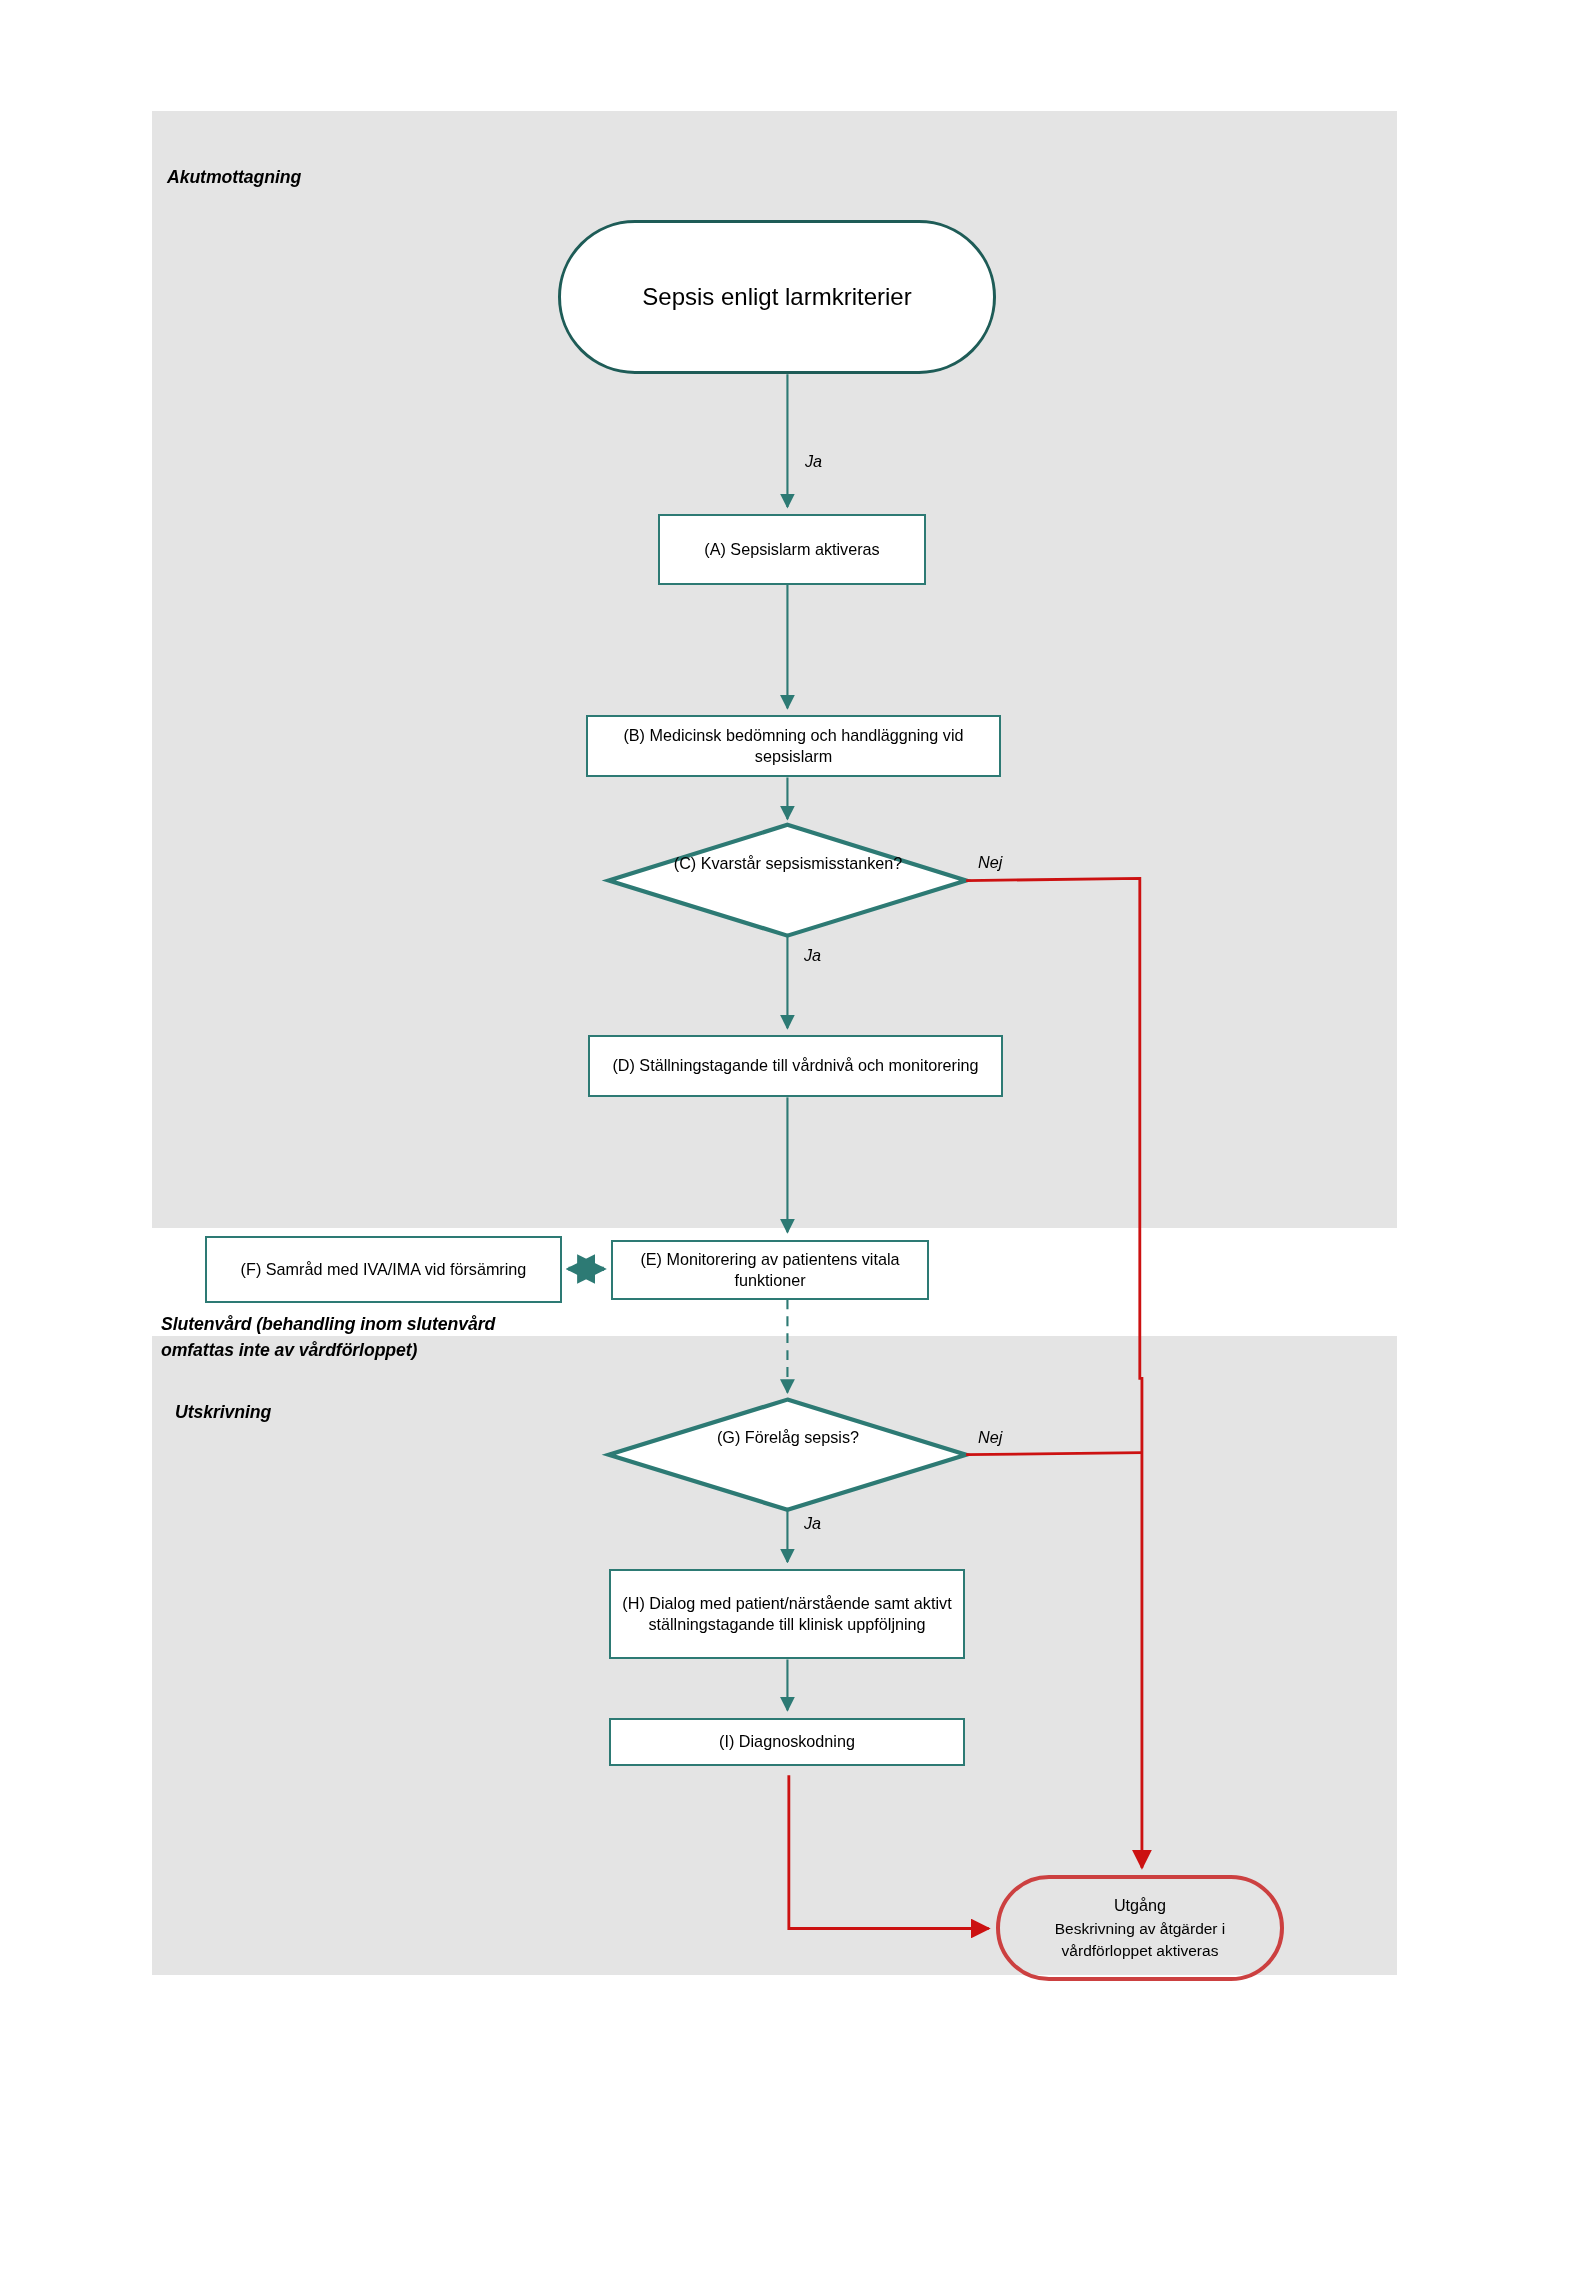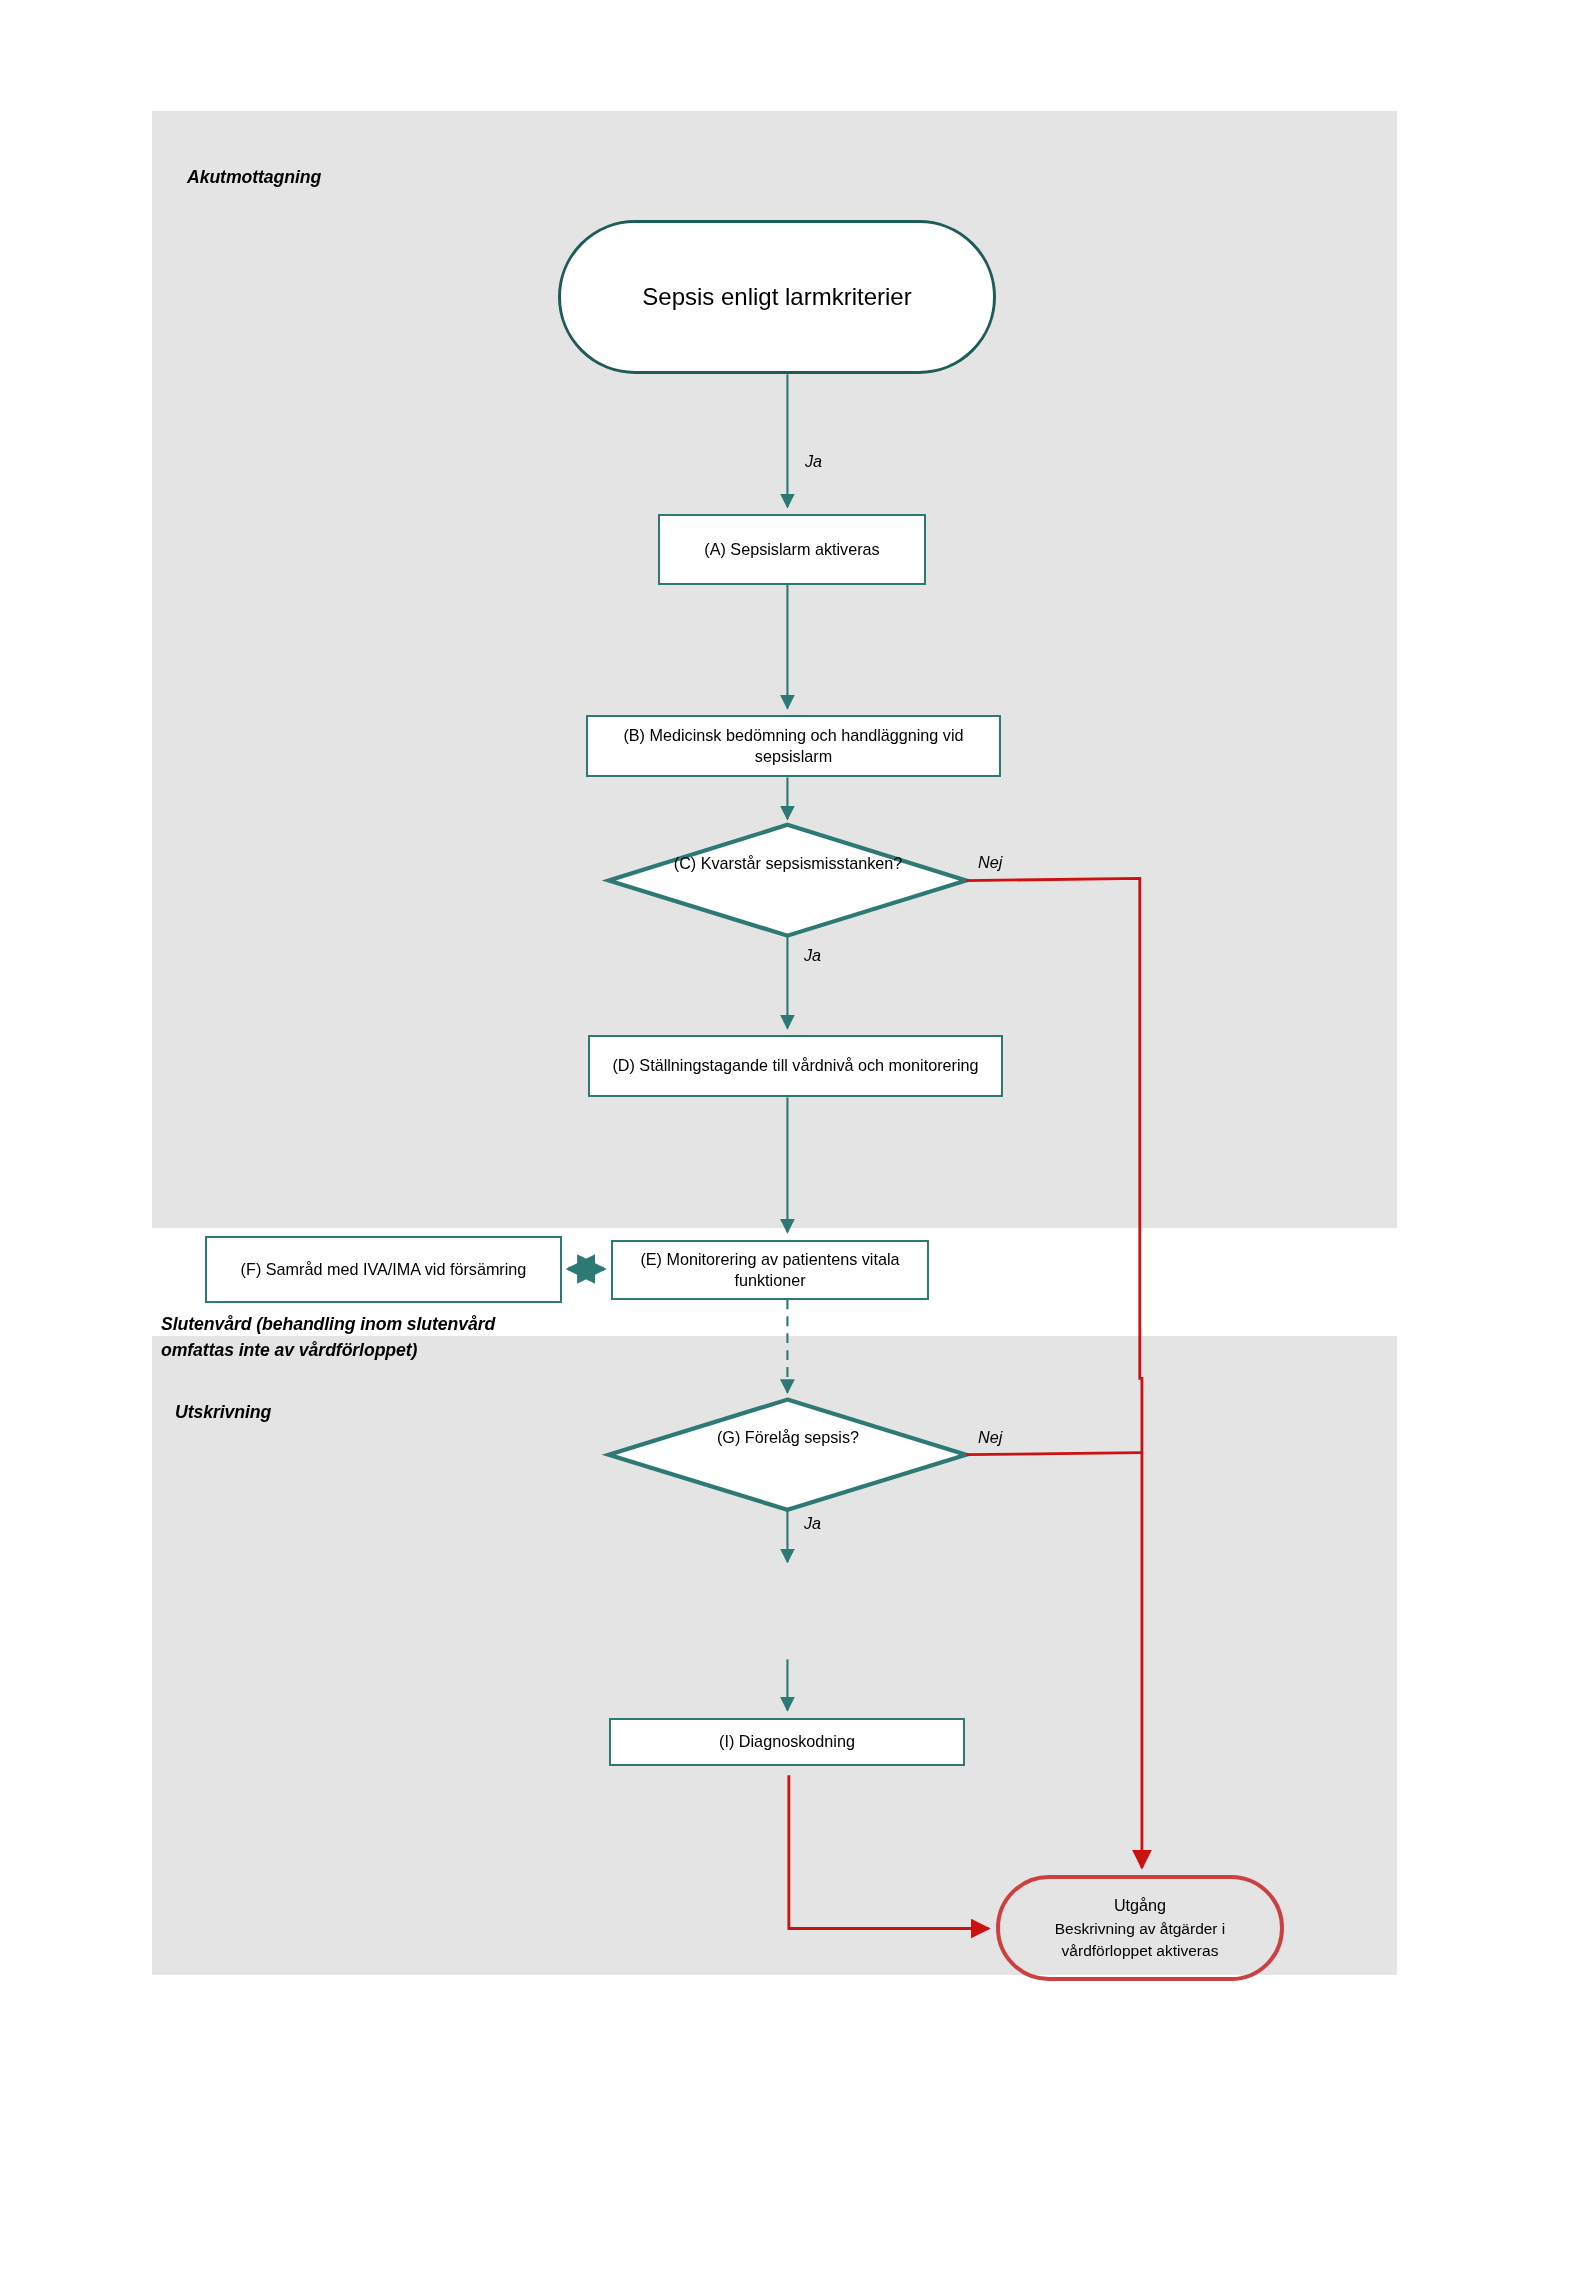--- a/index.html
+++ b/index.html
@@ -13,21 +13,21 @@
   .band{position:absolute;background:#e4e4e4;}
   #band-akut{left:152px;top:111px;width:1245px;height:1117px;}
   #band-sluten{left:152px;top:1336px;width:1245px;height:639px;}
 
   
   .band-title{
     position:absolute;font-style:italic;font-weight:bold;
     color:#000;font-size:17.7px;line-height:1.45;letter-spacing:-0.1px;
     white-space:pre-line;
   }
-  #title-akut{left:167px;top:165px;margin-left:20px;}
+  #title-akut{left:167px;top:165px;}
   #title-sluten{left:161px;top:1312px;width:452px;}
   #title-utskrivning{left:175px;top:1400px;}
 
   
   .node{
     position:absolute;box-sizing:border-box;background:#ffffff;
     border:2.8px solid #2d7a74;
     display:flex;align-items:center;justify-content:center;text-align:center;
     color:#000;font-size:16.2px;line-height:1.32;padding:2.8px 7px;
   }
@@ -137,20 +137,21 @@
   <div class="node" id="node-start">Sepsis enligt larmkriterier</div>
 
   <div class="node thin" id="node-b">(B) Medicinsk bedömning och handläggning vid sepsislarm</div>
 
   <div class="node thin" id="node-d">(D) Ställningstagande till vårdnivå och monitorering</div>
 
   <div class="node" id="node-e">(E) Monitorering av patientens vitala funktioner</div>
 
   <div class="node" id="node-f">(F) Samråd med IVA/IMA vid försämring</div>
 
+  <div class="node thin" id="node-h">(H) Dialog med patient/närstående samt aktivt ställningstagande till klinisk uppföljning</div>
 
   <div class="node thin" id="node-i">(I) Diagnoskodning</div>
 
   <div class="node" id="node-exit">
     <div class="exit-title">Utgång</div>
     <div>Beskrivning av åtgärder i</div>
     <div>vårdförloppet aktiveras</div>
   </div>
 
   <div class="dlabel" id="label-c">(C) Kvarstår sepsismisstanken?</div>

